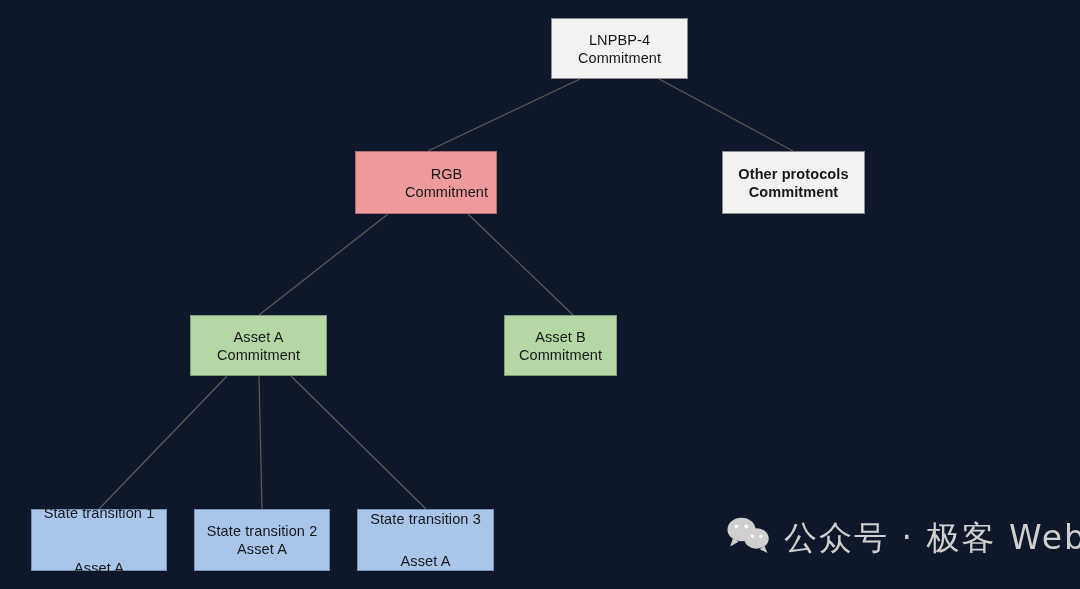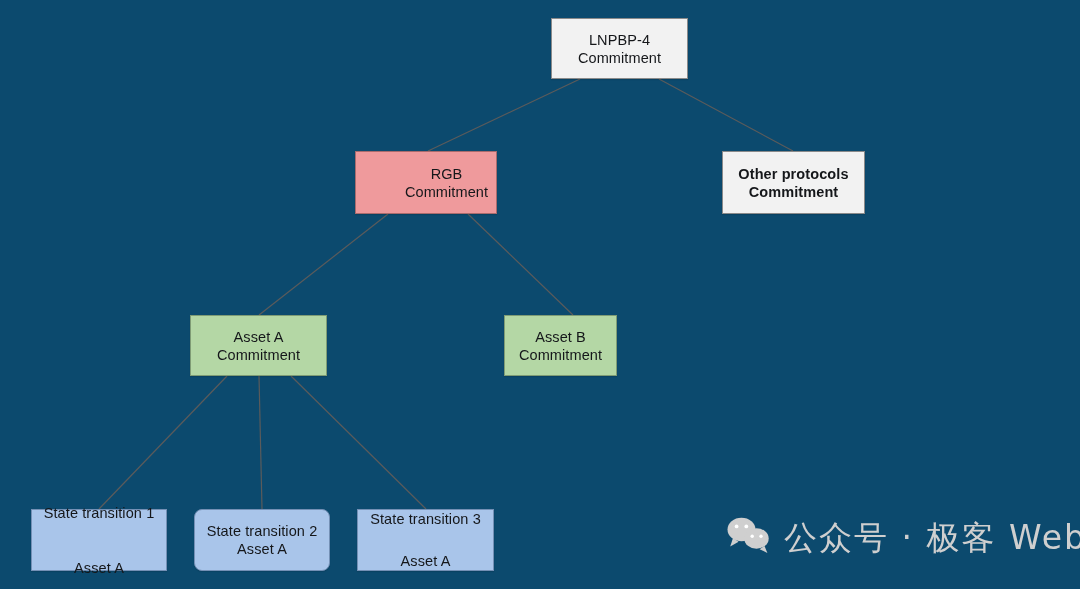--- a/index.html
+++ b/index.html
@@ -7,21 +7,21 @@
     padding: 0;
     background: #ffffff;
   }
   body {
     font-family: "Liberation Sans", sans-serif;
   }
   #canvas {
     position: relative;
     width: 1080px;
     height: 589px;
-    background: #0c4a6e;
+    background: #0f172a;
     overflow: hidden;
   }
   #edges {
     position: absolute;
     left: 0;
     top: 0;
     width: 1080px;
     height: 589px;
     pointer-events: none;
   }
@@ -101,21 +101,21 @@
         <span class="ln">Commitment</span>
       </div>
       <div class="node n-green" style="left: 504px; top: 315px; width: 113px; height: 61px;">
         <span class="ln">Asset B</span>
         <span class="ln">Commitment</span>
       </div>
       <div class="node n-blue" style="left: 31px; top: 509px; width: 136px; height: 62px; gap: 37px;">
         <span class="ln">State transition 1</span>
         <span class="ln">Asset A</span>
       </div>
-      <div class="node n-blue" style="left: 194px; top: 509px; width: 136px; height: 62px; border-radius: 8px;">
+      <div class="node n-blue" style="left: 194px; top: 509px; width: 136px; height: 62px;">
         <span class="ln">State transition 2</span>
         <span class="ln">Asset A</span>
       </div>
       <div class="node n-blue" style="left: 357px; top: 509px; width: 137px; height: 62px; justify-content: space-between;">
         <span class="ln">State transition 3</span>
         <span class="ln">Asset A</span>
       </div>
     </div>
 
   <div id="watermark">

